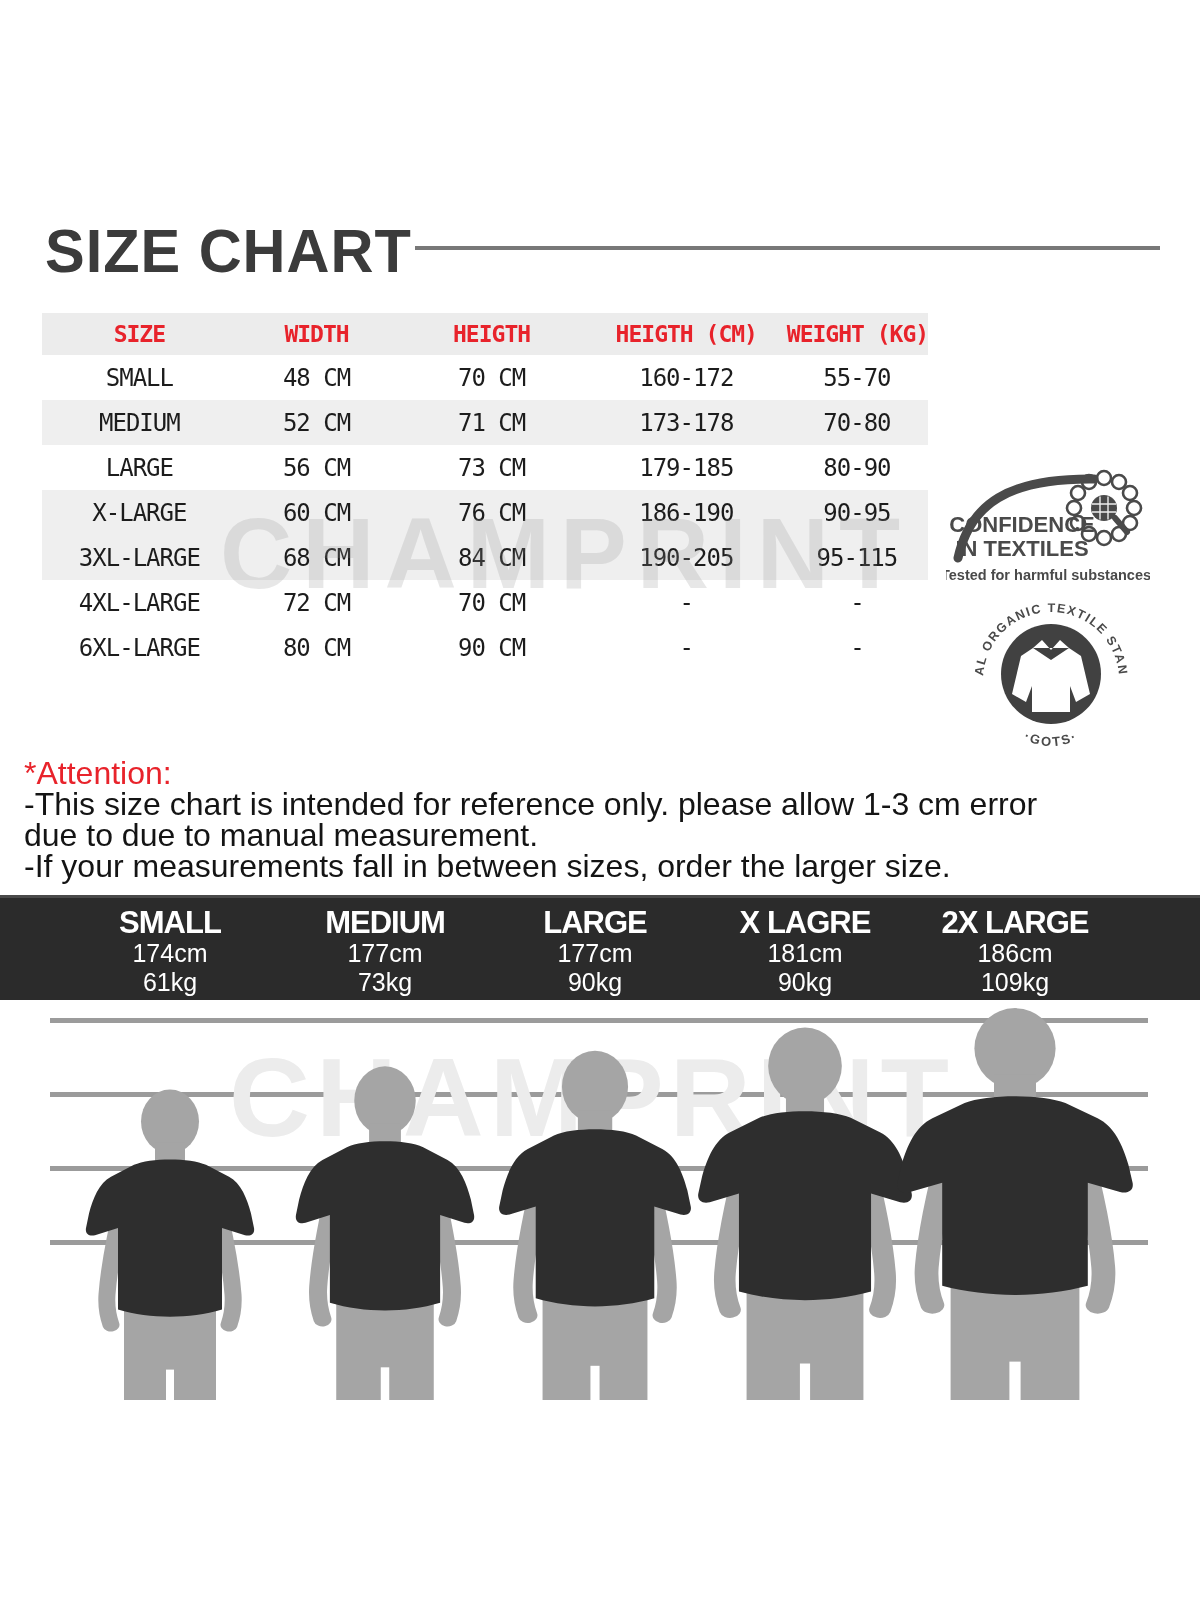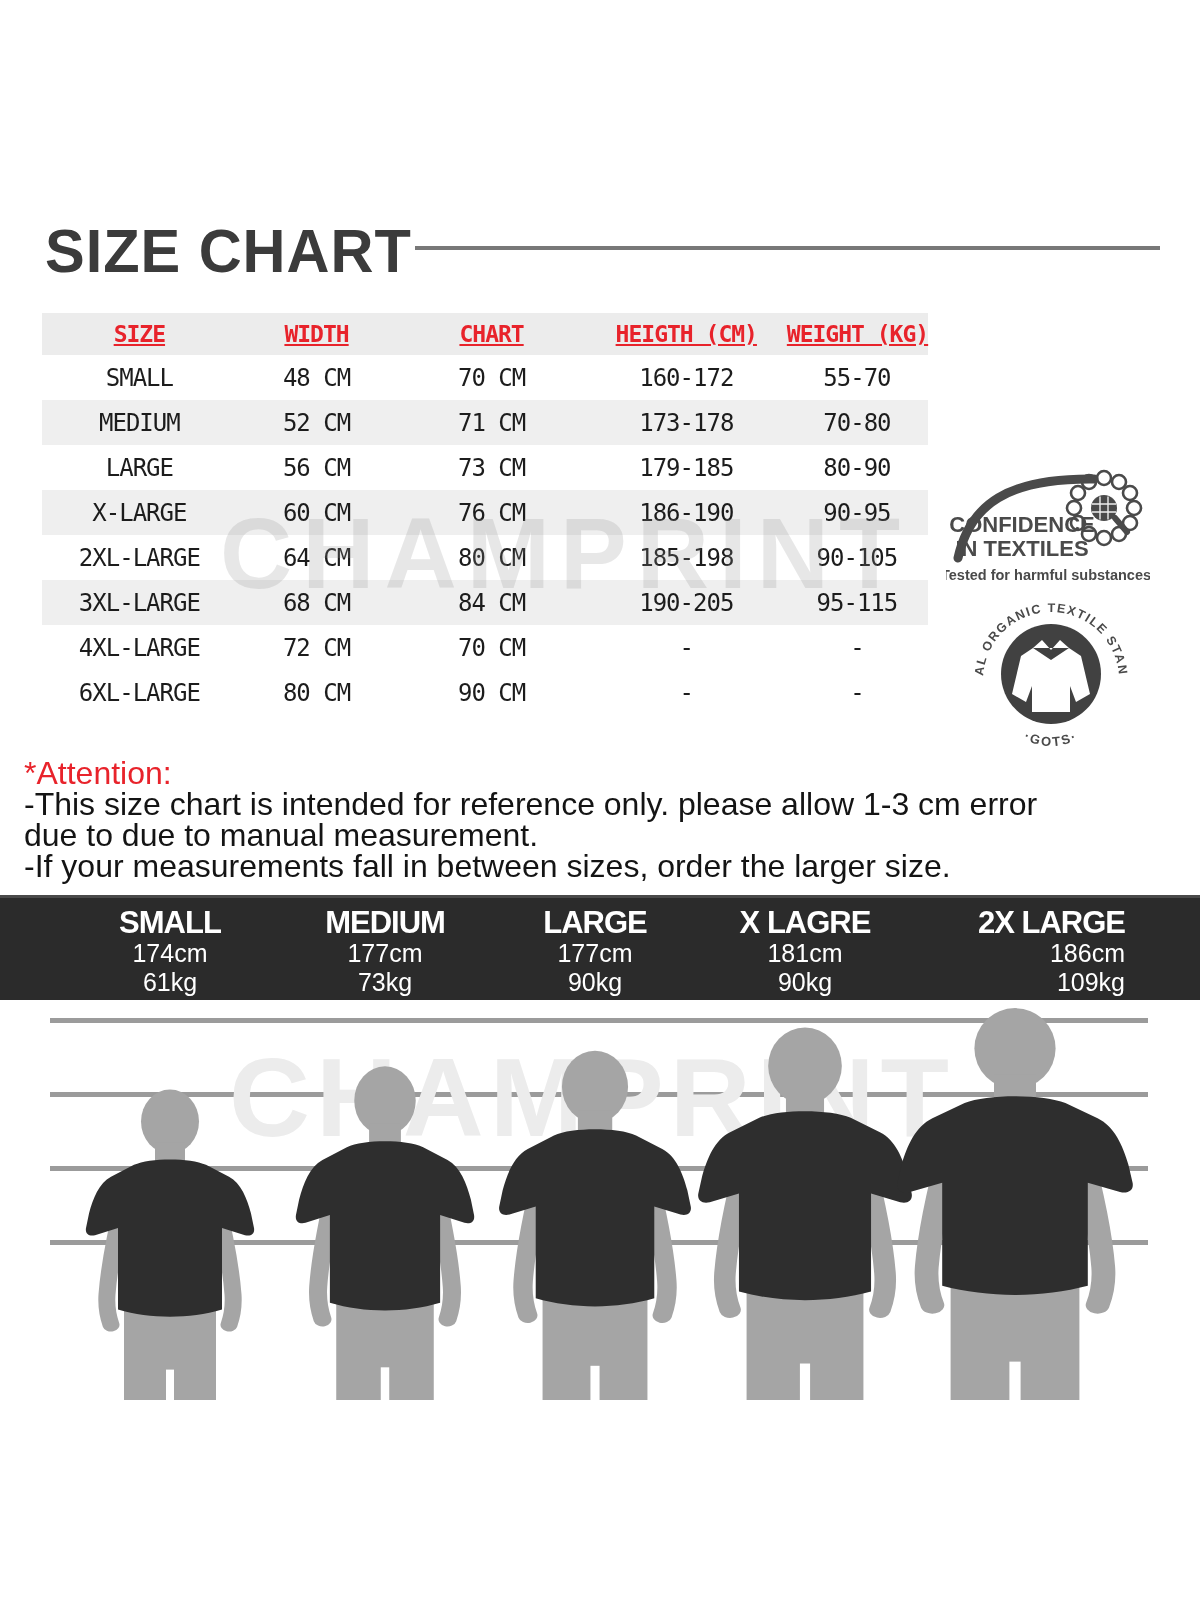--- a/index.html
+++ b/index.html
@@ -14,21 +14,21 @@
     white-space:nowrap;
   }
   .title-rule{position:absolute;left:415px;top:246px;width:745px;height:4px;background:#787878;}
   
   .size-table{
     position:absolute;left:42px;top:313px;width:886px;border-collapse:collapse;
     table-layout:fixed;font-family:"DejaVu Sans Mono",monospace;
   }
   .size-table th{
     height:40px;background:var(--table-header-bg);color:var(--accent-red);
-    font-size:23px;font-weight:700;letter-spacing:-1px;white-space:nowrap;text-decoration:underline;
+    font-size:23px;font-weight:700;letter-spacing:-1px;white-space:nowrap;
   }
   .size-table td{
     height:43px;text-align:center;font-size:24px;color:#1c1c1c;letter-spacing:-1px;
     font-weight:500;white-space:nowrap;
   }
   .size-table tr.alt{background:var(--table-alt-row);}
   .tbl-watermark{
     position:absolute;left:150px;top:498px;width:830px;height:110px;line-height:110px;
     text-align:center;font-size:100px;font-weight:900;letter-spacing:10px;
     color:rgba(145,145,145,.22);pointer-events:none;
@@ -66,21 +66,21 @@
 <div id="canvas">
 
   <div class="page-title">SIZE CHART</div>
   <div class="title-rule"></div>
 
   <table class="size-table">
     <thead>
         <tr id="tbl-head-row">
           <th style="width: 22%;">SIZE</th>
           <th style="width: 18%;">WIDTH</th>
-          <th style="width: 21.5%;">CHART</th>
+          <th style="width: 21.5%;">HEIGTH</th>
           <th style="width: 22.5%; margin-top: 36px;">HEIGTH (CM)</th>
           <th style="width: 16%;">WEIGHT (KG)</th>
         </tr>
       </thead>
     <tbody id="tbl-body">
         <tr>
           <td>SMALL</td>
           <td>48 CM</td>
           <td>70 CM</td>
           <td>160-172</td>
@@ -99,27 +99,20 @@
           <td>73 CM</td>
           <td>179-185</td>
           <td>80-90</td>
         </tr>
         <tr class="alt">
           <td>X-LARGE</td>
           <td>60 CM</td>
           <td>76 CM</td>
           <td>186-190</td>
           <td>90-95</td>
-        </tr>
-        <tr>
-          <td>2XL-LARGE</td>
-          <td>64 CM</td>
-          <td>80 CM</td>
-          <td>185-198</td>
-          <td>90-105</td>
         </tr>
         <tr class="alt">
           <td>3XL-LARGE</td>
           <td>68 CM</td>
           <td>84 CM</td>
           <td>190-205</td>
           <td>95-115</td>
         </tr>
         <tr>
           <td>4XL-LARGE</td>
@@ -208,21 +201,21 @@
       <div class="bar-col" style="left: 485px;">
         <div class="bar-size">LARGE</div>
         <div class="bar-h">177cm</div>
         <div class="bar-w">90kg</div>
       </div>
       <div class="bar-col" style="left: 695px;">
         <div class="bar-size">X LAGRE</div>
         <div class="bar-h">181cm</div>
         <div class="bar-w">90kg</div>
       </div>
-      <div class="bar-col" style="left: 905px; text-align: right;">
+      <div class="bar-col" style="left: 905px;">
         <div class="bar-size">2X LARGE</div>
         <div class="bar-h">186cm</div>
         <div class="bar-w">109kg</div>
       </div>
     </div>
 
   <svg class="lineup" viewBox="0 0 1200 400">
     <defs>
       <g id="figure">
         <ellipse class="skin" cx="100" cy="52" rx="29" ry="40"></ellipse>

